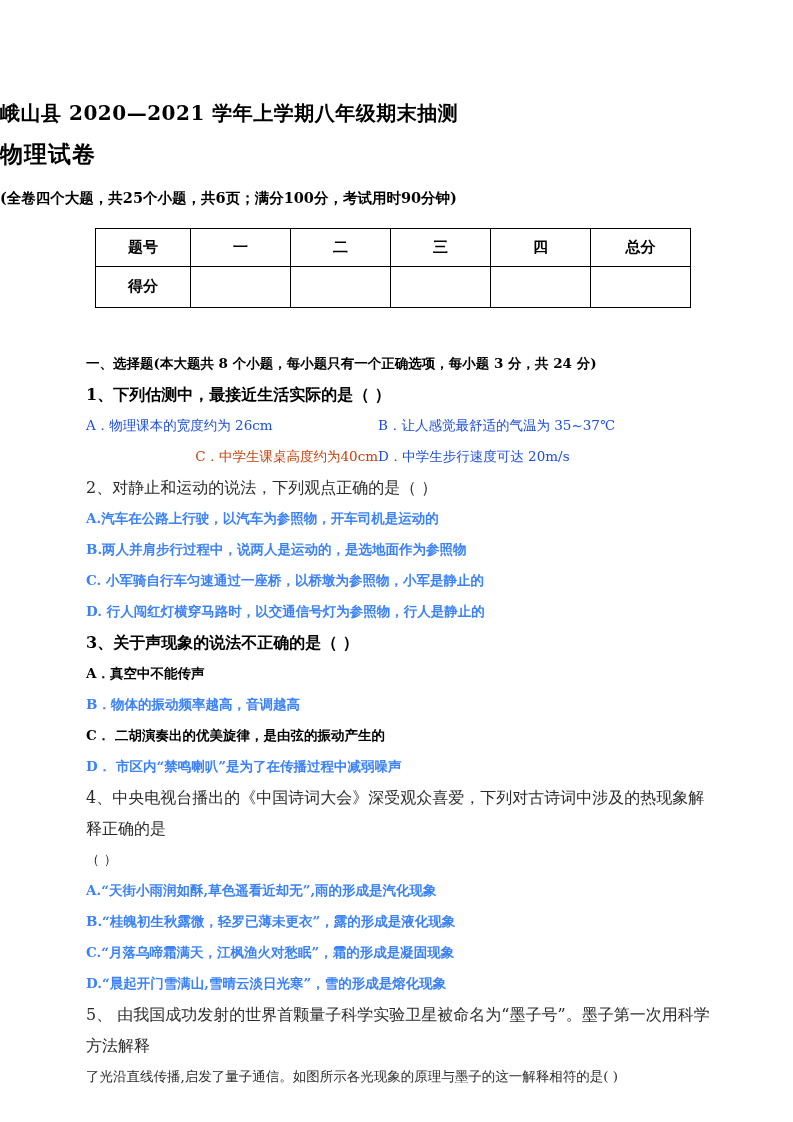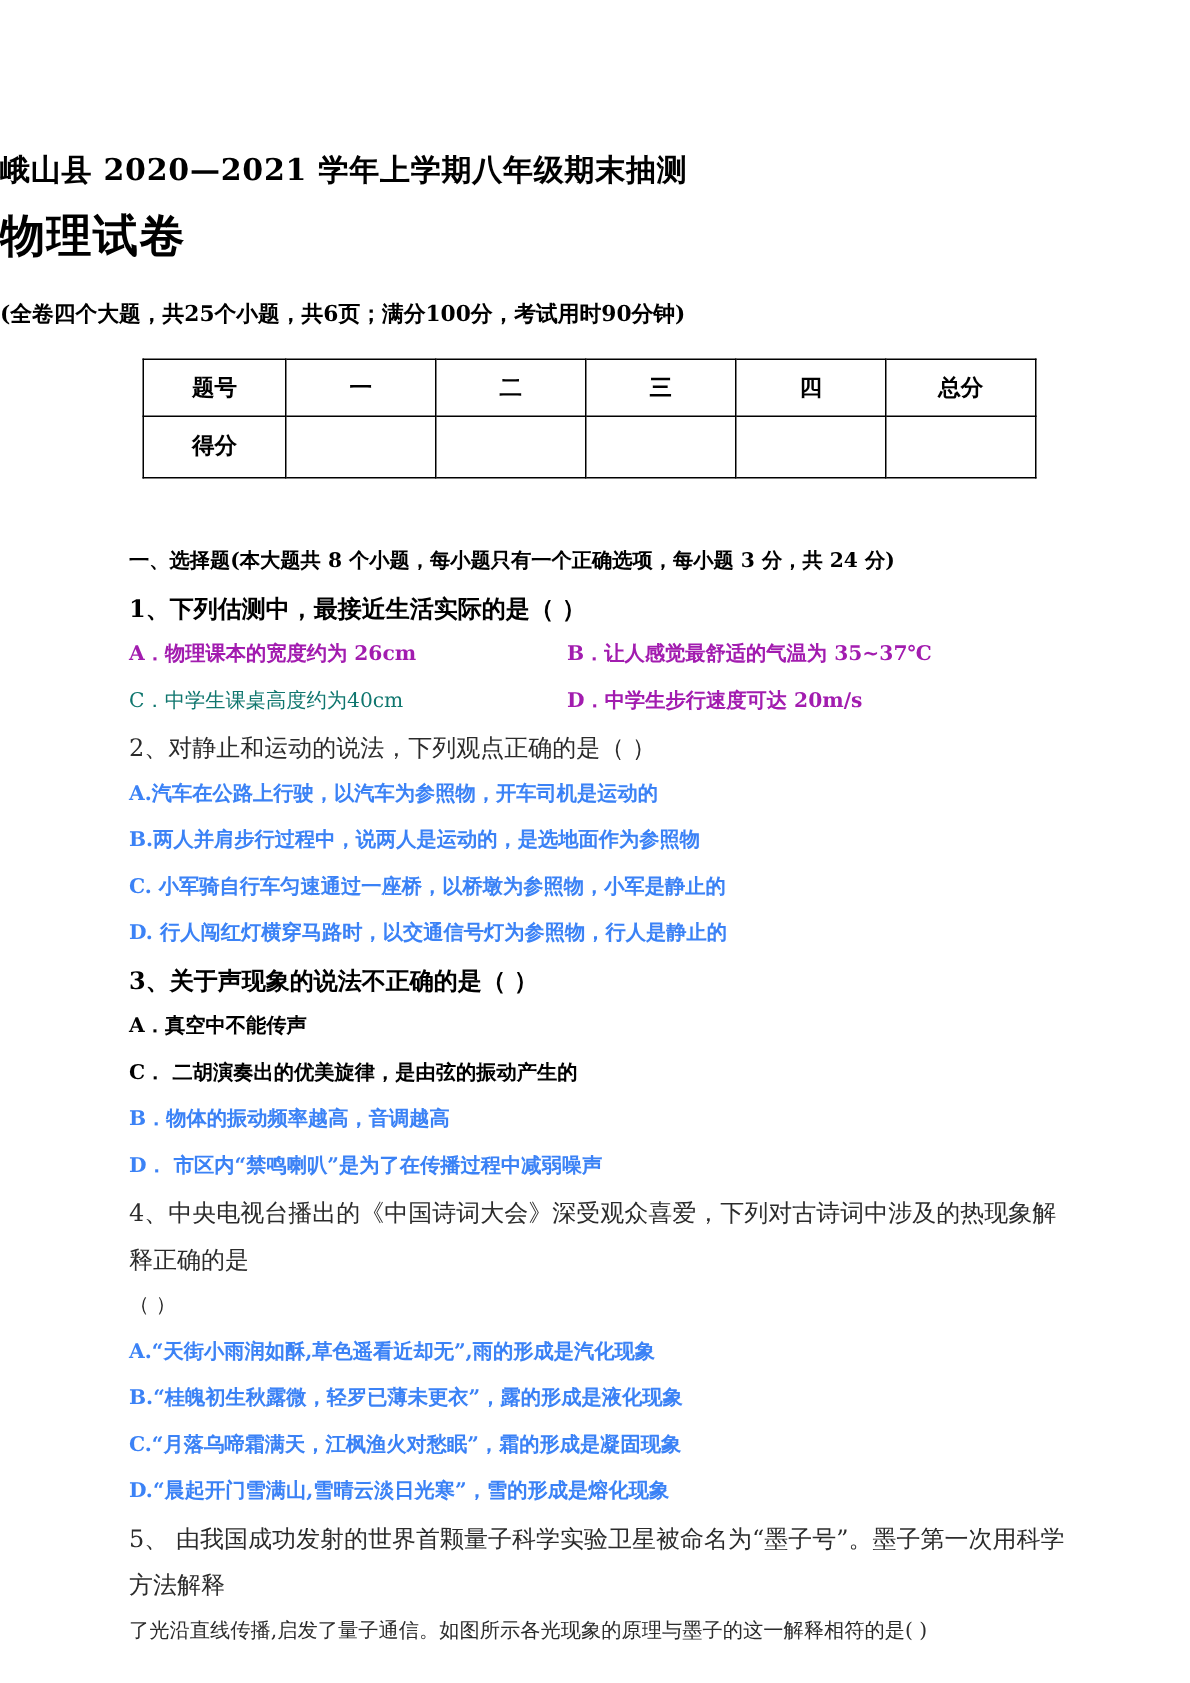--- a/index.html
+++ b/index.html
@@ -29,26 +29,26 @@
     text-align: left;
   }
   .doc-title-main {
     font-size: 20px;
     font-weight: bold;
     letter-spacing: 0.5px;
     line-height: 1.5;
     font-family: "DejaVu Serif", "Liberation Serif", serif;
   }
   .doc-title-sub {
-    font-size: 30px;
+    font-size: 23px;
     font-weight: bold;
     letter-spacing: 1px;
     line-height: 1.55;
     margin-top: 9px;
-    font-family: Liberation Mono, monospace;
+    font-family: Liberation Sans, sans-serif;
   }
   .doc-subinfo {
     font-size: 14.5px;
     font-weight: bold;
     margin-top: 16px;
     letter-spacing: 0px;
     font-family: "DejaVu Serif", "Liberation Serif", serif;
   }
 
   
@@ -119,22 +119,22 @@
   .opt-row {
     display: flex;
     line-height: 31px;
   }
   .opt-row > .opt-cell {
     font-size: 13.5px;
     line-height: 31px;
   }
   .opt-cell.left  { width: 292px; flex: 0 0 292px; }
   .opt-cell.right { flex: 1 1 auto; }
-  .opt-cell.bold  { font-weight: bold; color: #a21caf; }
-  .opt-cell.light { font-weight: normal; color: #0f766e; }
+  .opt-cell.bold  { font-weight: normal; color: #1d4ed8; }
+  .opt-cell.light { font-weight: normal; color: #c2410c; text-align: right; }
 </style>
 </head>
 <body>
 
 <div class="page">
 
   <div class="doc-header">
     <div class="doc-title-main">峨山县 2020—2021 学年上学期八年级期末抽测</div>
     <div class="doc-title-sub">物理试卷</div>
     <div class="doc-subinfo">(全卷四个大题，共25个小题，共6页；满分100分，考试用时90分钟)</div>
@@ -183,22 +183,22 @@
       <div class="q-stem light">2、对静止和运动的说法，下列观点正确的是（      ）</div>
       <div class="opt light">A.汽车在公路上行驶，以汽车为参照物，开车司机是运动的</div>
       <div class="opt light">B.两人并肩步行过程中，说两人是运动的，是选地面作为参照物</div>
       <div class="opt light">C. 小军骑自行车匀速通过一座桥，以桥墩为参照物，小军是静止的</div>
       <div class="opt light">D. 行人闯红灯横穿马路时，以交通信号灯为参照物，行人是静止的</div>
     </div>
 
     <div class="question">
       <div class="q-stem">3、关于声现象的说法不正确的是（      ）</div>
       <div class="opt bold">A．真空中不能传声</div>
+      <div class="opt light">B．物体的振动频率越高，音调越高</div>
       <div class="opt bold">C．  二胡演奏出的优美旋律，是由弦的振动产生的</div>
-      <div class="opt light">B．物体的振动频率越高，音调越高</div>
       <div class="opt light">D．  市区内“禁鸣喇叭”是为了在传播过程中减弱噪声</div>
     </div>
 
     <div class="question">
       <div class="q-stem light">4、中央电视台播出的《中国诗词大会》深受观众喜爱，下列对古诗词中涉及的热现象解释正确的是</div>
       <div class="q-stem-cont">（      ）</div>
       <div class="opt light">A.“天街小雨润如酥,草色遥看近却无”,雨的形成是汽化现象</div>
       <div class="opt light">B.“桂魄初生秋露微，轻罗已薄未更衣”，露的形成是液化现象</div>
       <div class="opt light">C.“月落乌啼霜满天，江枫渔火对愁眠”，霜的形成是凝固现象</div>
       <div class="opt light">D.“晨起开门雪满山,雪晴云淡日光寒”，雪的形成是熔化现象</div>

